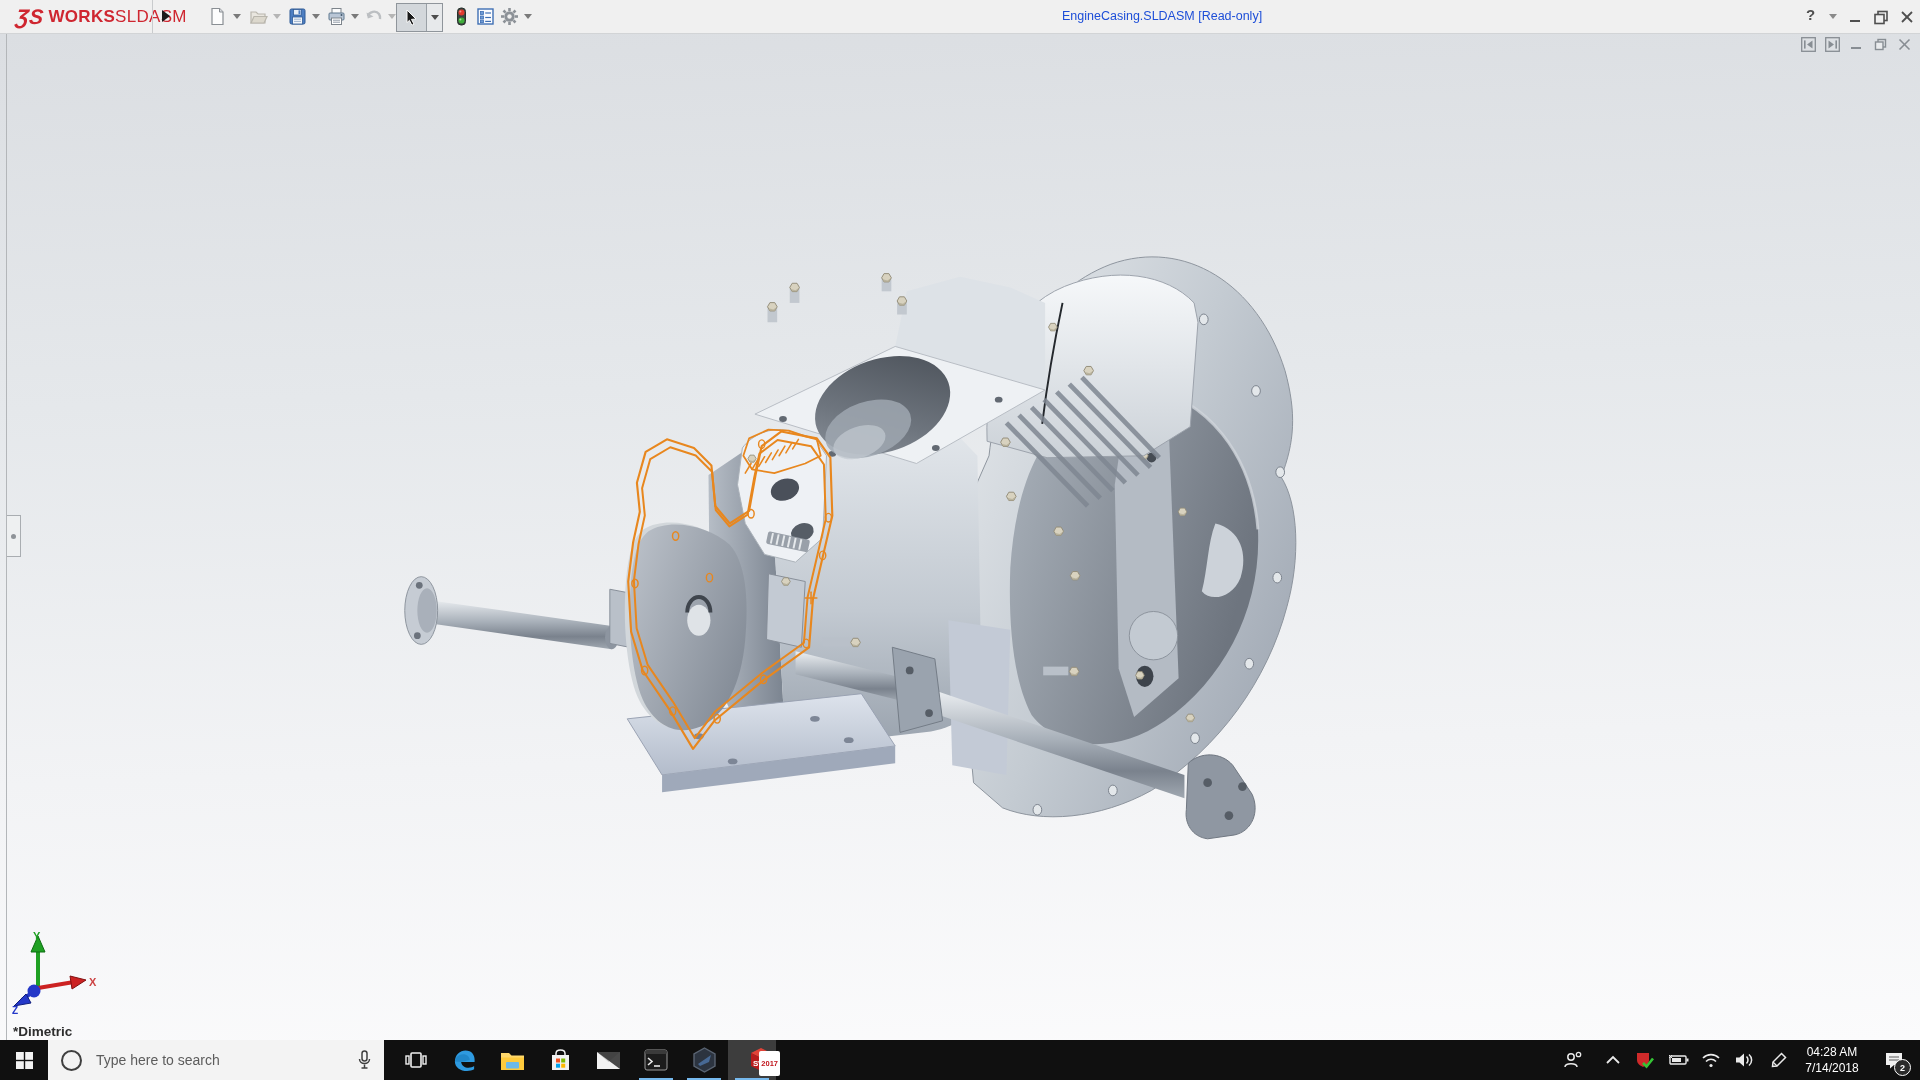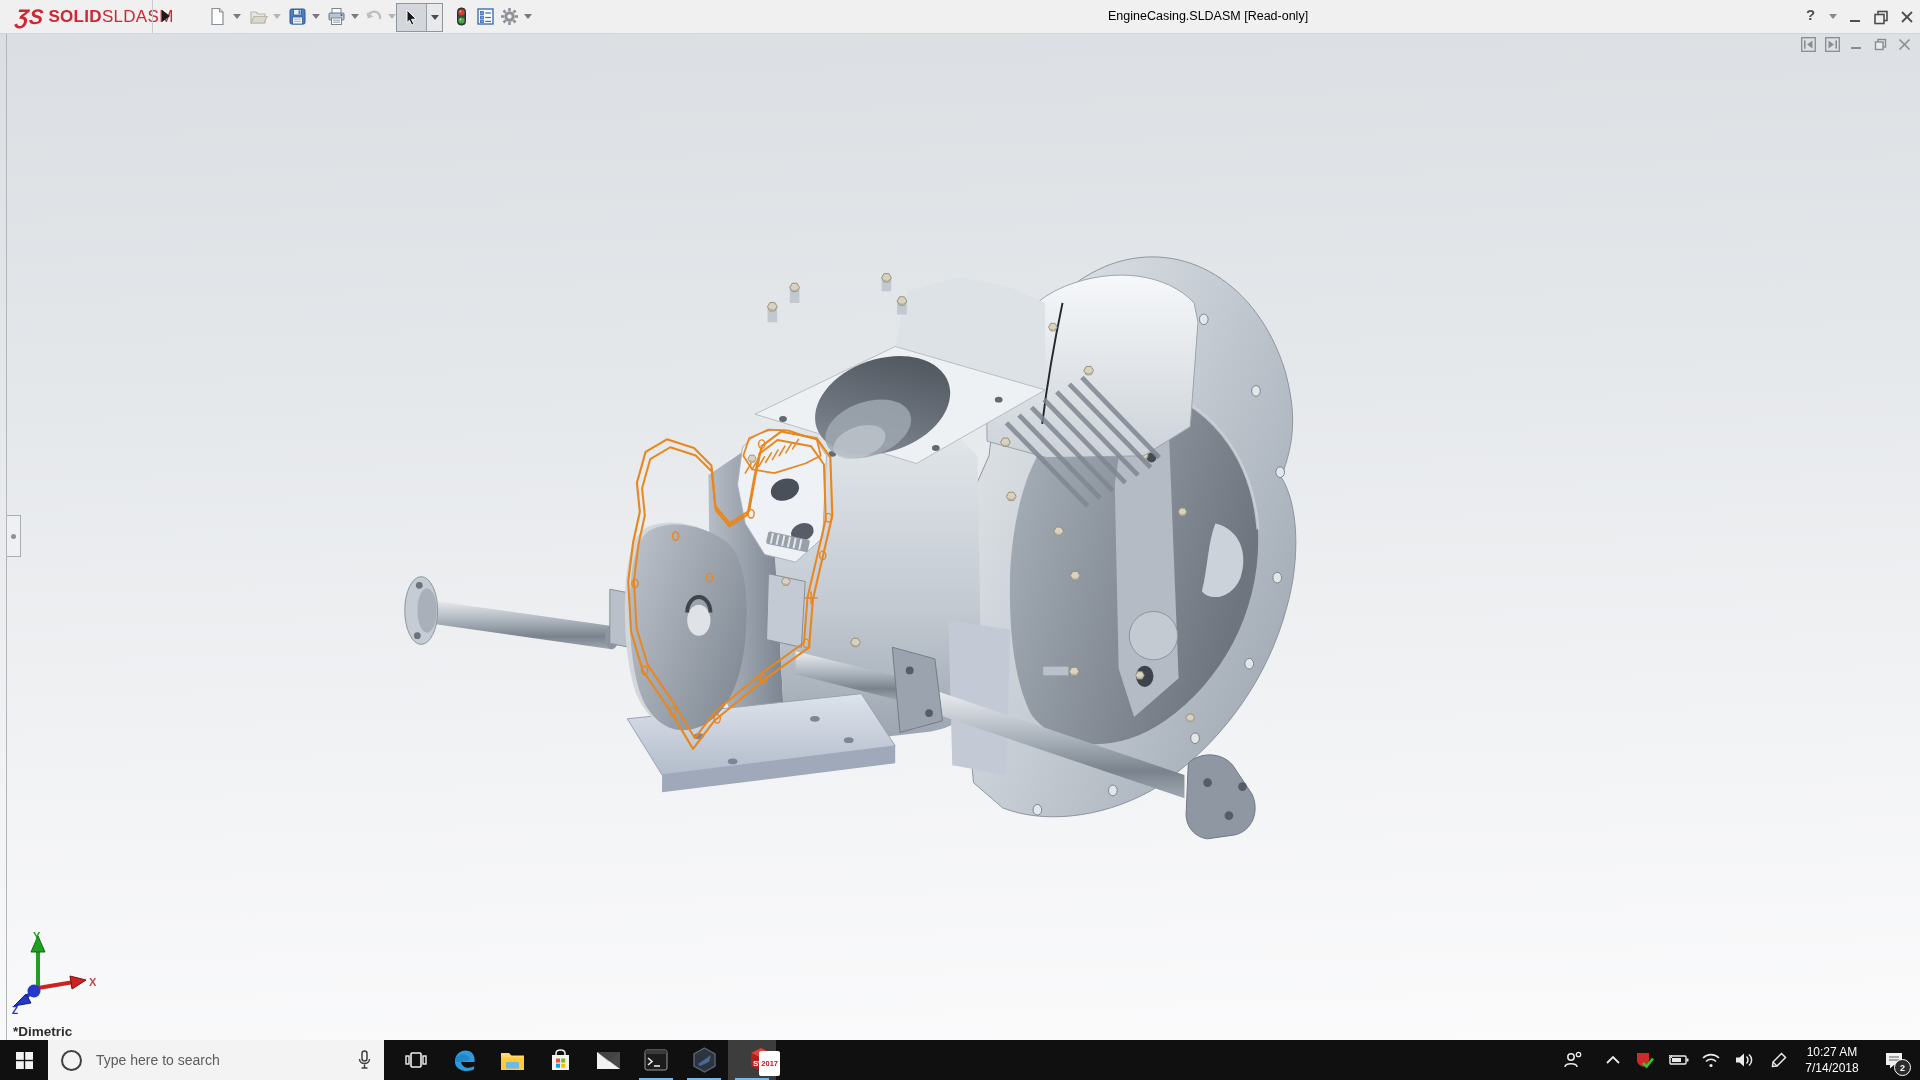--- a/index.html
+++ b/index.html
@@ -16,21 +16,21 @@
   .flyout-btn i{width:0;height:0;border-left:8px solid #1a1a1a;border-top:6px solid transparent;border-bottom:6px solid transparent;}
   .tb-icon{position:absolute;top:7px;width:19px;height:19px;}
   .tb-caret{position:absolute;top:14px;width:0;height:0;border-left:4px solid transparent;
     border-right:4px solid transparent;border-top:5px solid #7a7a7a;}
   .tb-caret.dim{border-top-color:#b5b5b5;}
   .select-box{position:absolute;left:396px;top:3px;width:45px;height:27px;border:1px solid #8f959b;
     display:flex;background:#d3d7db;}
   .select-box .cell-a{width:29px;display:flex;align-items:center;justify-content:center;border-right:1px solid #9aa0a6;}
   .select-box .cell-b{width:15px;background:#e7e9eb;display:flex;align-items:center;justify-content:center;}
   .select-box .cell-b i{width:0;height:0;border-left:4px solid transparent;border-right:4px solid transparent;border-top:5px solid #4c4c4c;}
-  .win-title{position:absolute;left:1108px;top:9px;font-size:12.5px;color:#000000;}
+  .win-title{position:absolute;left:1062px;top:9px;font-size:12.5px;color:#1d4ed8;}
   .help-q{position:absolute;left:1806px;top:6px;font-size:15px;font-weight:bold;color:#4f4f4f;}
   .help-caret{position:absolute;left:1829px;top:14px;width:0;height:0;border-left:4px solid transparent;border-right:4px solid transparent;border-top:5px solid #8a8a8a;}
   .cap-btn{position:absolute;top:7px;width:20px;height:20px;}
   
   .viewport{position:absolute;top:34px;left:0;width:1920px;height:1006px;
     background:linear-gradient(178deg,#dbdee2 0%,#e5e8eb 35%,#f2f3f5 70%,#fbfbfc 100%);}
   #model-svg{position:absolute;top:0;left:0;width:1920px;height:1006px;}
   .vp-leftline{position:absolute;left:6px;top:0;width:1px;height:1006px;background:#b3b6b9;}
   .vp-splitter{position:absolute;left:7px;top:481px;width:13px;height:40px;background:#eef0f1;
     border:1px solid #a9adb1;border-left:none;display:flex;align-items:center;justify-content:center;}
@@ -58,21 +58,21 @@
   .notif{position:absolute;left:1874px;top:0;width:40px;height:40px;display:flex;align-items:center;justify-content:center;}
   .badge{position:absolute;right:3px;bottom:4px;width:15px;height:15px;border-radius:50%;background:#2b2b2b;
     border:1.5px solid #ffffff;color:#fff;font-size:9px;font-weight:bold;display:flex;align-items:center;justify-content:center;}
 </style>
 </head>
 <body>
 
 <div class="titlebar">
   <div class="logo">
     <span class="ds">ƷS</span>
-    <span class="b">SOLID</span>
+    <span class="b">WORKS</span>
       <span>SLDASM</span>
   </div>
   <div class="logo-sep"></div>
   <div class="flyout-btn">
       <i></i>
     </div>
 
   <span class="tb-icon" style="left:208px">
     <svg width="19" height="19" viewBox="0 0 19 19">
       <path d="M4 1.5 L11.5 1.5 L15 5 L15 17.5 L4 17.5 Z" fill="#fdfdfd" stroke="#8a8f94" stroke-width="1.2"></path>
@@ -601,21 +601,21 @@
       <path d="M15,2.5 C18.5,5.5 18.5,10.5 15,13.5" fill="none" stroke="#eaeaea" stroke-width="1.5"></path>
     </svg>
     </div>
   <div class="tray-btn" style="left:1764px">
     <svg width="18" height="18" viewBox="0 0 18 18">
       <path d="M11.5,2.5 L15.5,6.5 L7,15 L2.5,15.5 L3,11 Z" fill="none" stroke="#eaeaea" stroke-width="1.5"></path>
       <line x1="3" y1="11" x2="7" y2="15" stroke="#eaeaea" stroke-width="1.2"></line>
     </svg>
     </div>
   <div class="clock">
-    <div>10:27 AM</div>
+    <div>04:28 AM</div>
     <div>7/14/2018</div>
   </div>
   <div class="notif">
     <svg width="20" height="20" viewBox="0 0 20 20">
       <path d="M2,3 L18,3 L18,15 L10,15 L6,18.5 L6,15 L2,15 Z" fill="#f0f0f0"></path>
       <line x1="5" y1="7" x2="15" y2="7" stroke="#7c7c7c" stroke-width="1.3"></line>
       <line x1="5" y1="10" x2="15" y2="10" stroke="#7c7c7c" stroke-width="1.3"></line>
     </svg>
     <span class="badge">2</span>
   </div>

